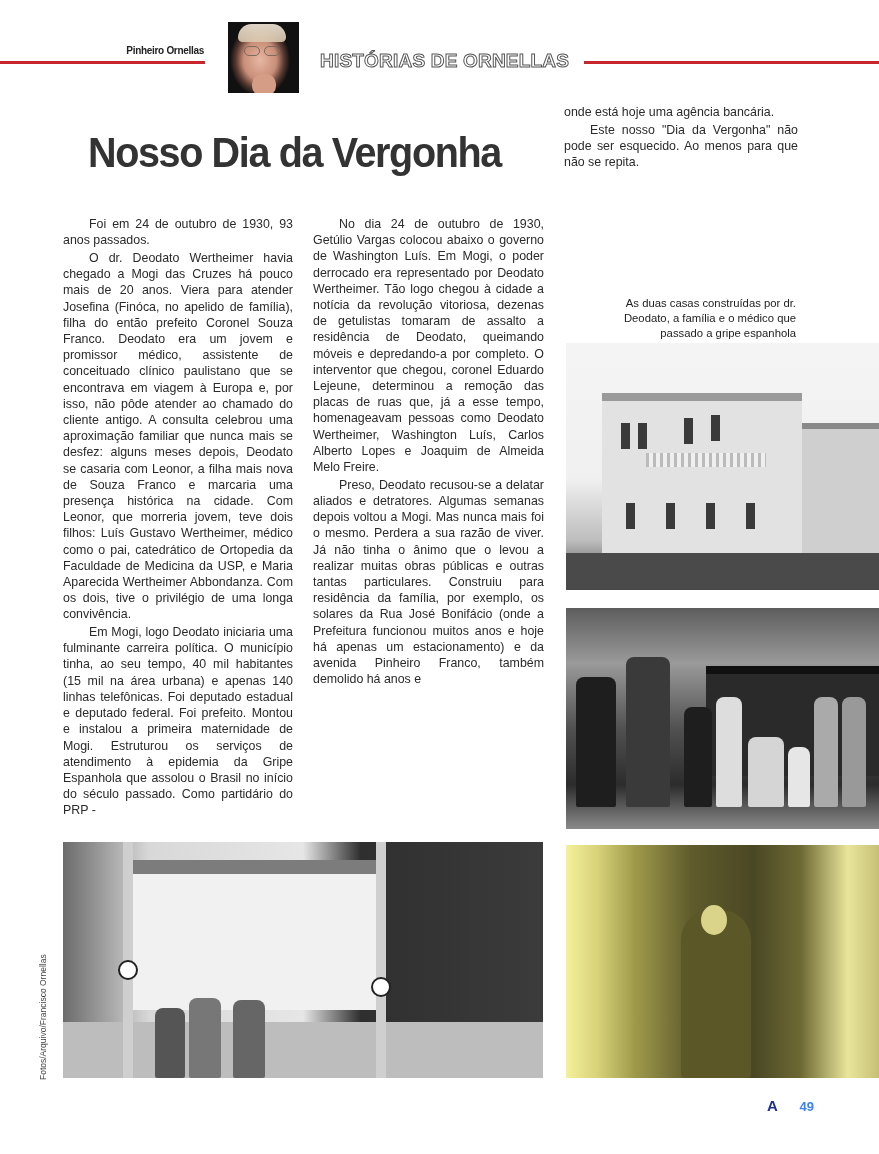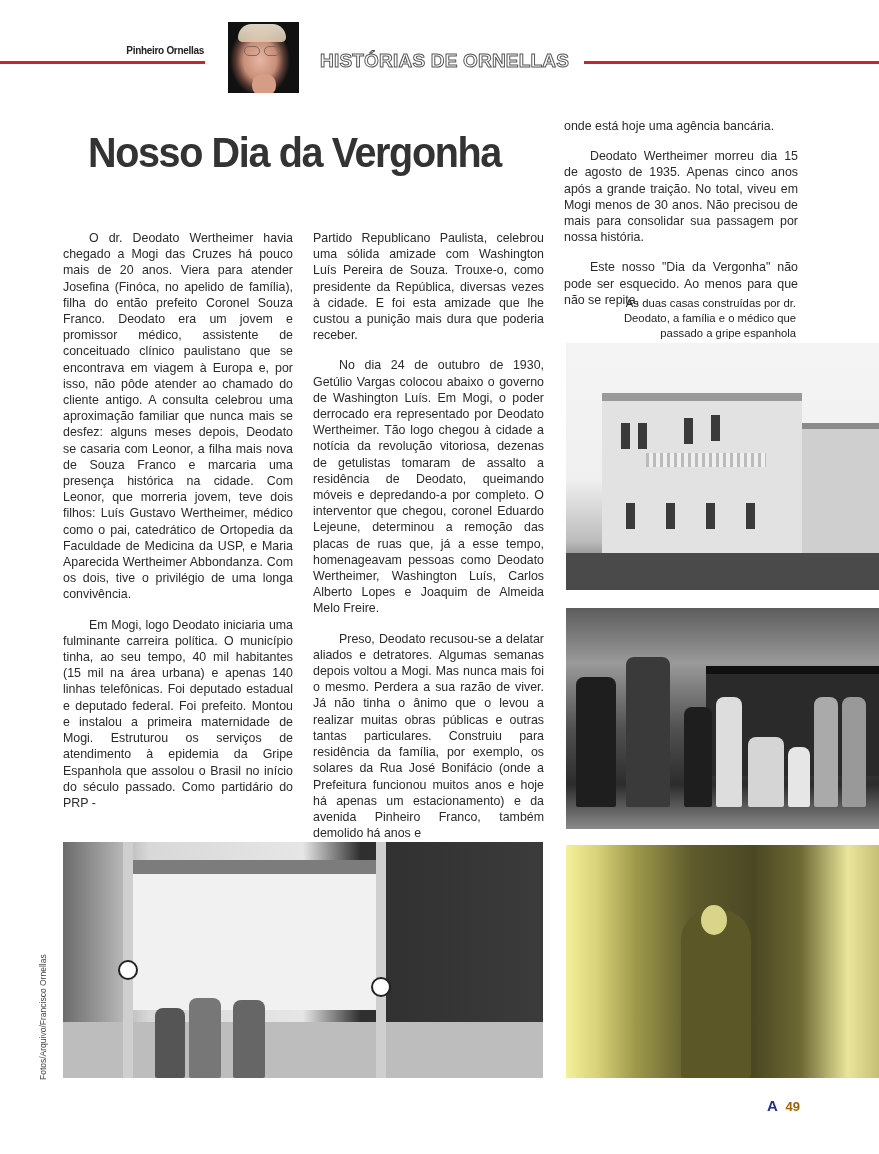--- a/index.html
+++ b/index.html
@@ -23,21 +23,21 @@
 
     .section-title { position: absolute; left: 320px; top: 50px; font-family: "Liberation Sans", sans-serif;
       font-weight: bold; font-size: 19px; letter-spacing: 0.2px; color: #ffffff;
       -webkit-text-stroke: 1px #555; }
 
     .headline { position: absolute; left: 88px; top: 128px; font-family: "Liberation Sans", sans-serif;
       font-weight: bold; font-size: 43px; color: #333333; letter-spacing: -1.5px; transform: scaleX(0.92); transform-origin: left top; }
 
     .col { position: absolute; font-family: "Liberation Sans", sans-serif; font-size: 12.4px; line-height: 16.2px;
       color: #2a2a2a; text-align: justify; }
-    .col p { text-indent: 26px; margin-bottom: 1.5px; margin-top: 14px; }
+    .col p { text-indent: 26px; margin-bottom: 1.5px; }
     .col p.cont { text-indent: 0; }
     .col1 { left: 63px; top: 216px; width: 230px; }
     .col2 { left: 313px; top: 216px; width: 231px; }
     .col3 { left: 564px; top: 104px; width: 234px; }
 
     .caption { position: absolute; left: 590px; top: 296px; width: 206px; text-align: right;
       font-family: "Liberation Sans", sans-serif; font-size: 11.3px; line-height: 15.2px; color: #222; }
 
     .photo { position: absolute; overflow: hidden; }
     .photo-building { left: 566px; top: 343px; width: 313px; height: 247px;
@@ -65,52 +65,51 @@
     .villa-sign { position: absolute; width: 20px; height: 20px; border-radius: 50%; background: #fff; border: 2px solid #222; }
 
     .man { position: absolute; left: 115px; top: 65px; width: 70px; height: 168px; background: #5b5727; border-radius: 30px 30px 4px 4px; }
     .man-head { position: absolute; left: 135px; top: 60px; width: 26px; height: 30px; border-radius: 50%; background: #d9d48a; }
 
     .photo-credit { position: absolute; left: 38px; top: 1080px; transform: rotate(-90deg); transform-origin: left top;
       font-family: "Liberation Sans", sans-serif; font-size: 8.5px; color: #444; white-space: nowrap; }
 
     .page-num { position: absolute; left: 767px; top: 1097px; font-family: "Liberation Sans", sans-serif; font-weight: bold; font-size: 13px; }
     .page-num .mag { color: #1f2f8f; font-size: 15px; }
-    .page-num .num { color: #a16207; margin-left: 4px; }
+    .page-num .num { color: #3b82f6; margin-left: 18px; }
   </style>
 </head>
 <body>
 
 <div class="rule left"></div>
 <div class="author">Pinheiro Ornellas</div>
 <div class="portrait">
   <div class="hair"></div>
   <div class="glasses g1"></div>
   <div class="glasses g2"></div>
   <div class="hand"></div>
 </div>
 <div class="section-title">HISTÓRIAS DE ORNELLAS</div>
 <div class="rule right"></div>
 
 <h1 class="headline">Nosso Dia da Vergonha</h1>
 
 <div class="col col1">
+  <p>Foi em 24 de outubro de 1930, 93 anos passados.</p>
   <p>O dr. Deodato Wertheimer havia chegado a Mogi das Cruzes há pouco mais de 20 anos. Viera para atender Josefina (Finóca, no apelido de família), filha do então prefeito Coronel Souza Franco. Deodato era um jovem e promissor médico, assistente de conceituado clínico paulistano que se encontrava em viagem à Europa e, por isso, não pôde atender ao chamado do cliente antigo. A consulta celebrou uma aproximação familiar que nunca mais se desfez: alguns meses depois, Deodato se casaria com Leonor, a filha mais nova de Souza Franco e marcaria uma presença histórica na cidade. Com Leonor, que morreria jovem, teve dois filhos: Luís Gustavo Wertheimer, médico como o pai, catedrático de Ortopedia da Faculdade de Medicina da USP, e Maria Aparecida Wertheimer Abbondanza. Com os dois, tive o privilégio de uma longa convivência.</p>
   <p>Em Mogi, logo Deodato iniciaria uma fulminante carreira política. O município tinha, ao seu tempo, 40 mil habitantes (15 mil na área urbana) e apenas 140 linhas telefônicas. Foi deputado estadual e deputado federal. Foi prefeito. Montou e instalou a primeira maternidade de Mogi. Estruturou os serviços de atendimento à epidemia da Gripe Espanhola que assolou o Brasil no início do século passado. Como partidário do PRP -</p>
 </div>
 
 <div class="col col2">
-  <p class="cont">Partido Republicano Paulista, celebrou uma sólida amizade com Washington Luís Pereira de Souza. Trouxe-o, como presidente da República, diversas vezes à cidade. E foi esta amizade que lhe custou a punição mais dura que poderia receber.</p>
   <p>No dia 24 de outubro de 1930, Getúlio Vargas colocou abaixo o governo de Washington Luís. Em Mogi, o poder derrocado era representado por Deodato Wertheimer. Tão logo chegou à cidade a notícia da revolução vitoriosa, dezenas de getulistas tomaram de assalto a residência de Deodato, queimando móveis e depredando-a por completo. O interventor que chegou, coronel Eduardo Lejeune, determinou a remoção das placas de ruas que, já a esse tempo, homenageavam pessoas como Deodato Wertheimer, Washington Luís, Carlos Alberto Lopes e Joaquim de Almeida Melo Freire.</p>
   <p>Preso, Deodato recusou-se a delatar aliados e detratores. Algumas semanas depois voltou a Mogi. Mas nunca mais foi o mesmo. Perdera a sua razão de viver. Já não tinha o ânimo que o levou a realizar muitas obras públicas e outras tantas particulares. Construiu para residência da família, por exemplo, os solares da Rua José Bonifácio (onde a Prefeitura funcionou muitos anos e hoje há apenas um estacionamento) e da avenida Pinheiro Franco, também demolido há anos e</p>
 </div>
 
 <div class="col col3">
   <p class="cont">onde está hoje uma agência bancária.</p>
-  <p>Deodato Wertheimer morreu dia 15 de agosto de 1935. Apenas cinco anos após a grande traição. No total, viveu em Mogi menos de 30 anos. Não precisou de mais para consolidar sua passagem por nossa história.</p>
   <p>Este nosso "Dia da Vergonha" não pode ser esquecido. Ao menos para que não se repita.</p>
 </div>
 
 <div class="caption">As duas casas construídas por dr. Deodato, a família e o médico que passado a gripe espanhola</div>
 
 <div class="photo photo-building">
   <div class="bldg-body"></div>
   <div class="bldg-wing"></div>
   <div class="bldg-balcony"></div>
   <div class="bldg-win" style="left:55px;top:80px;"></div>

